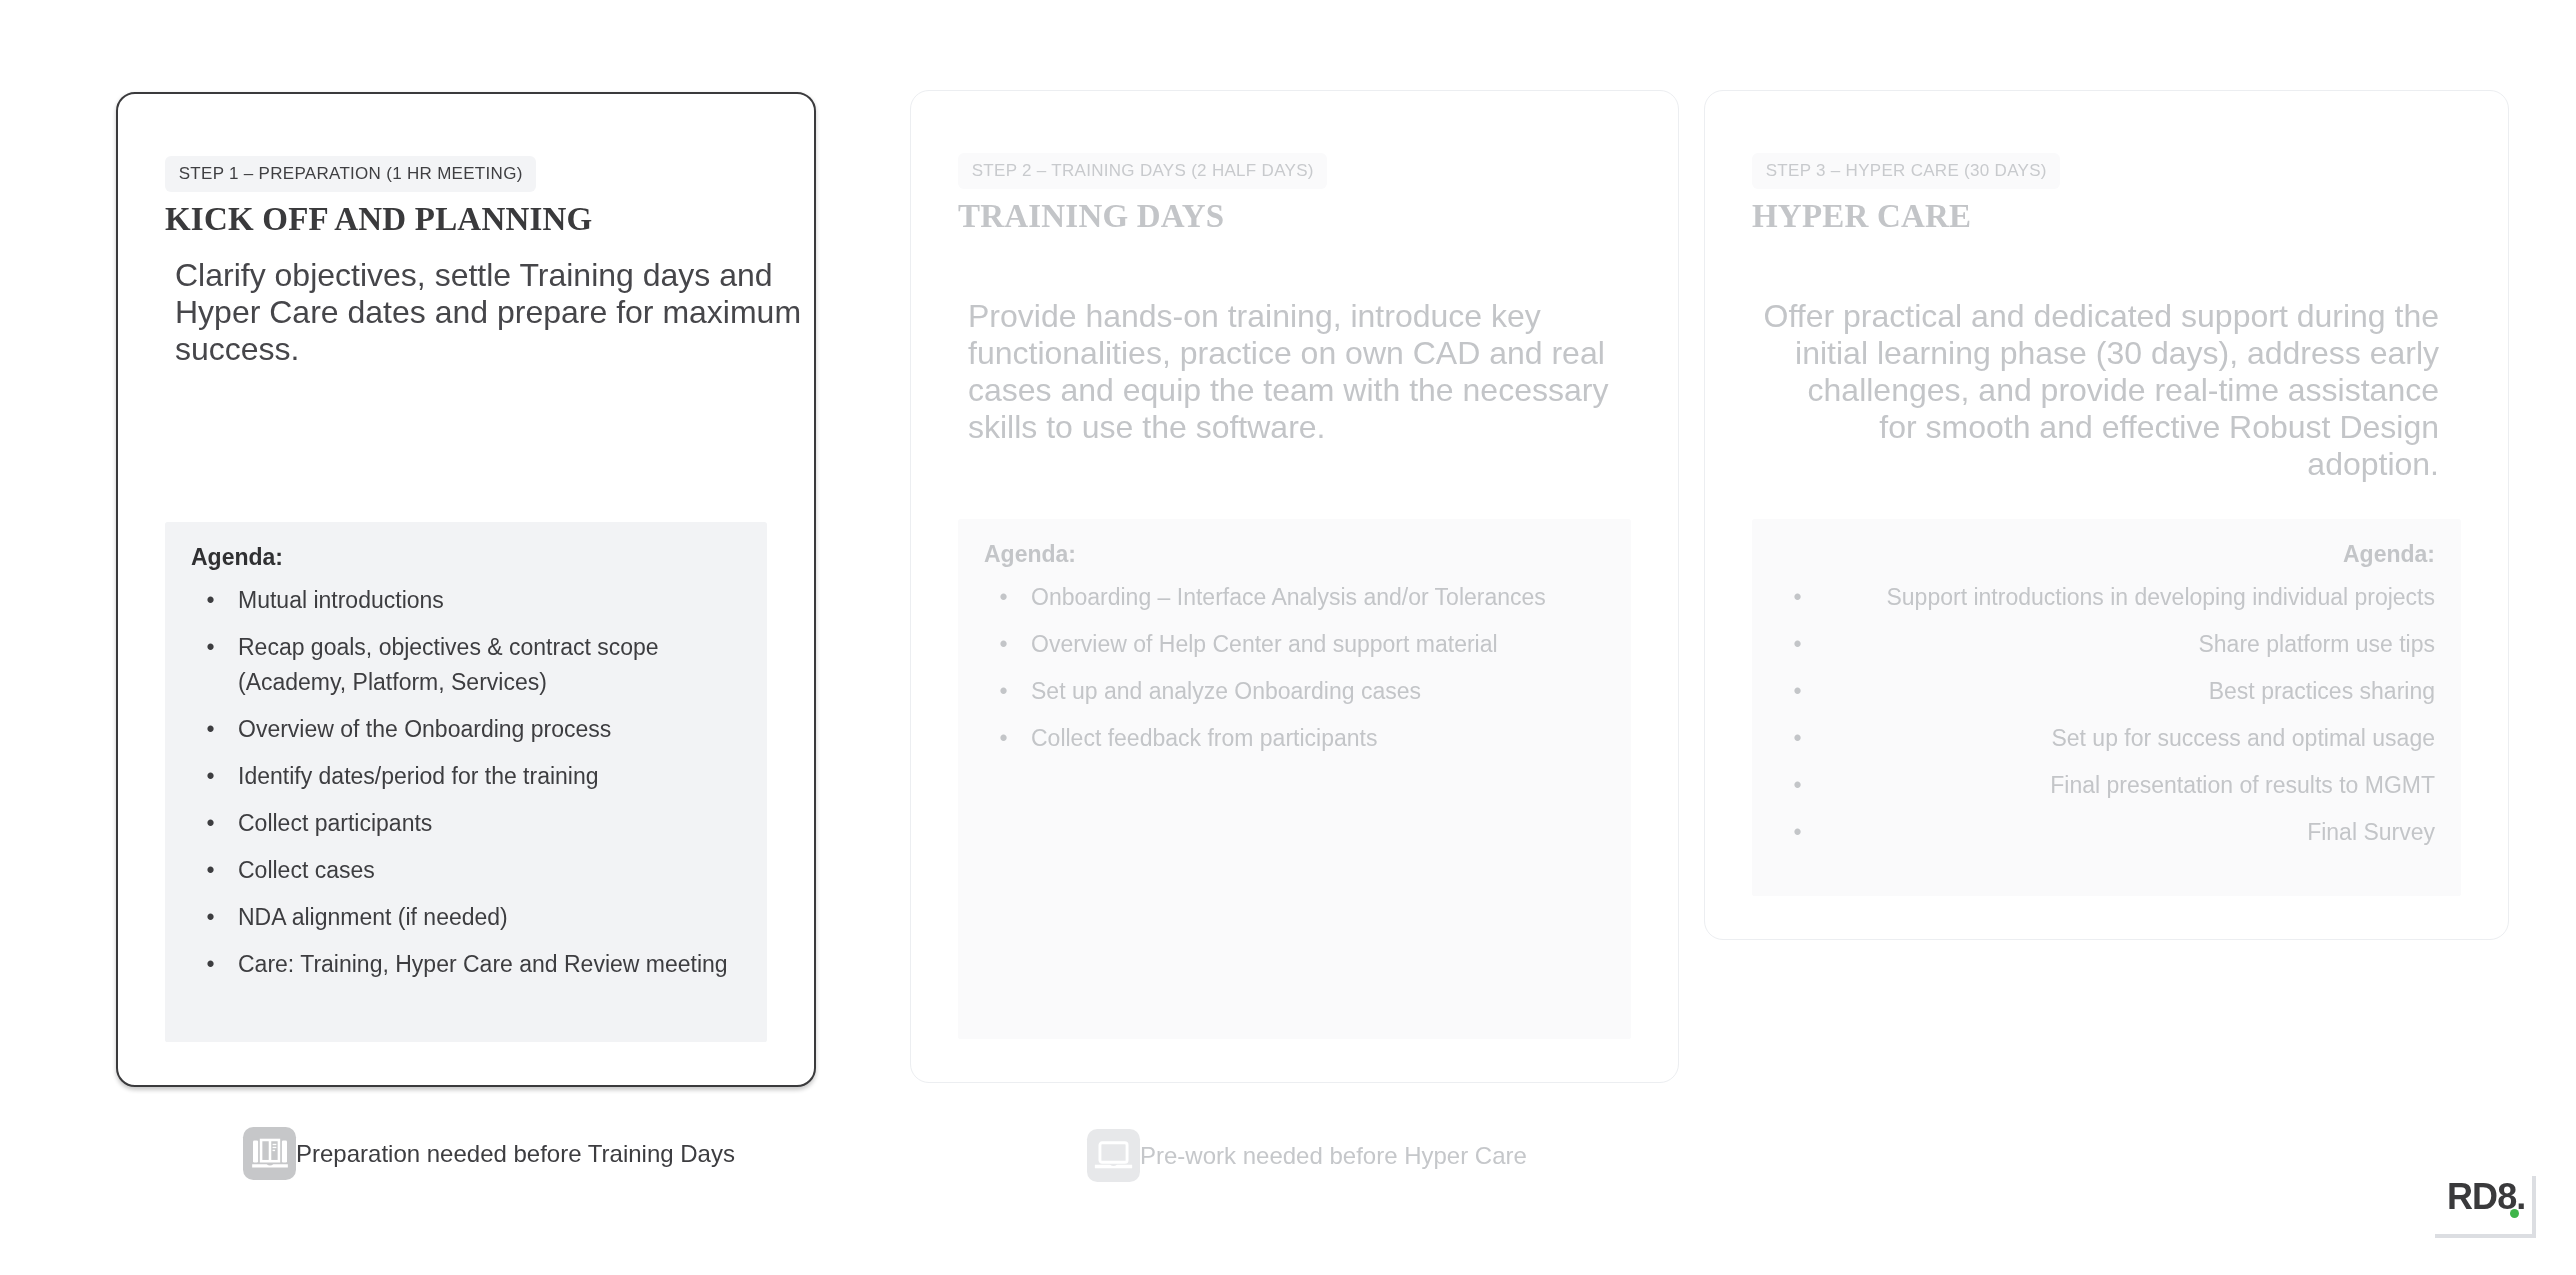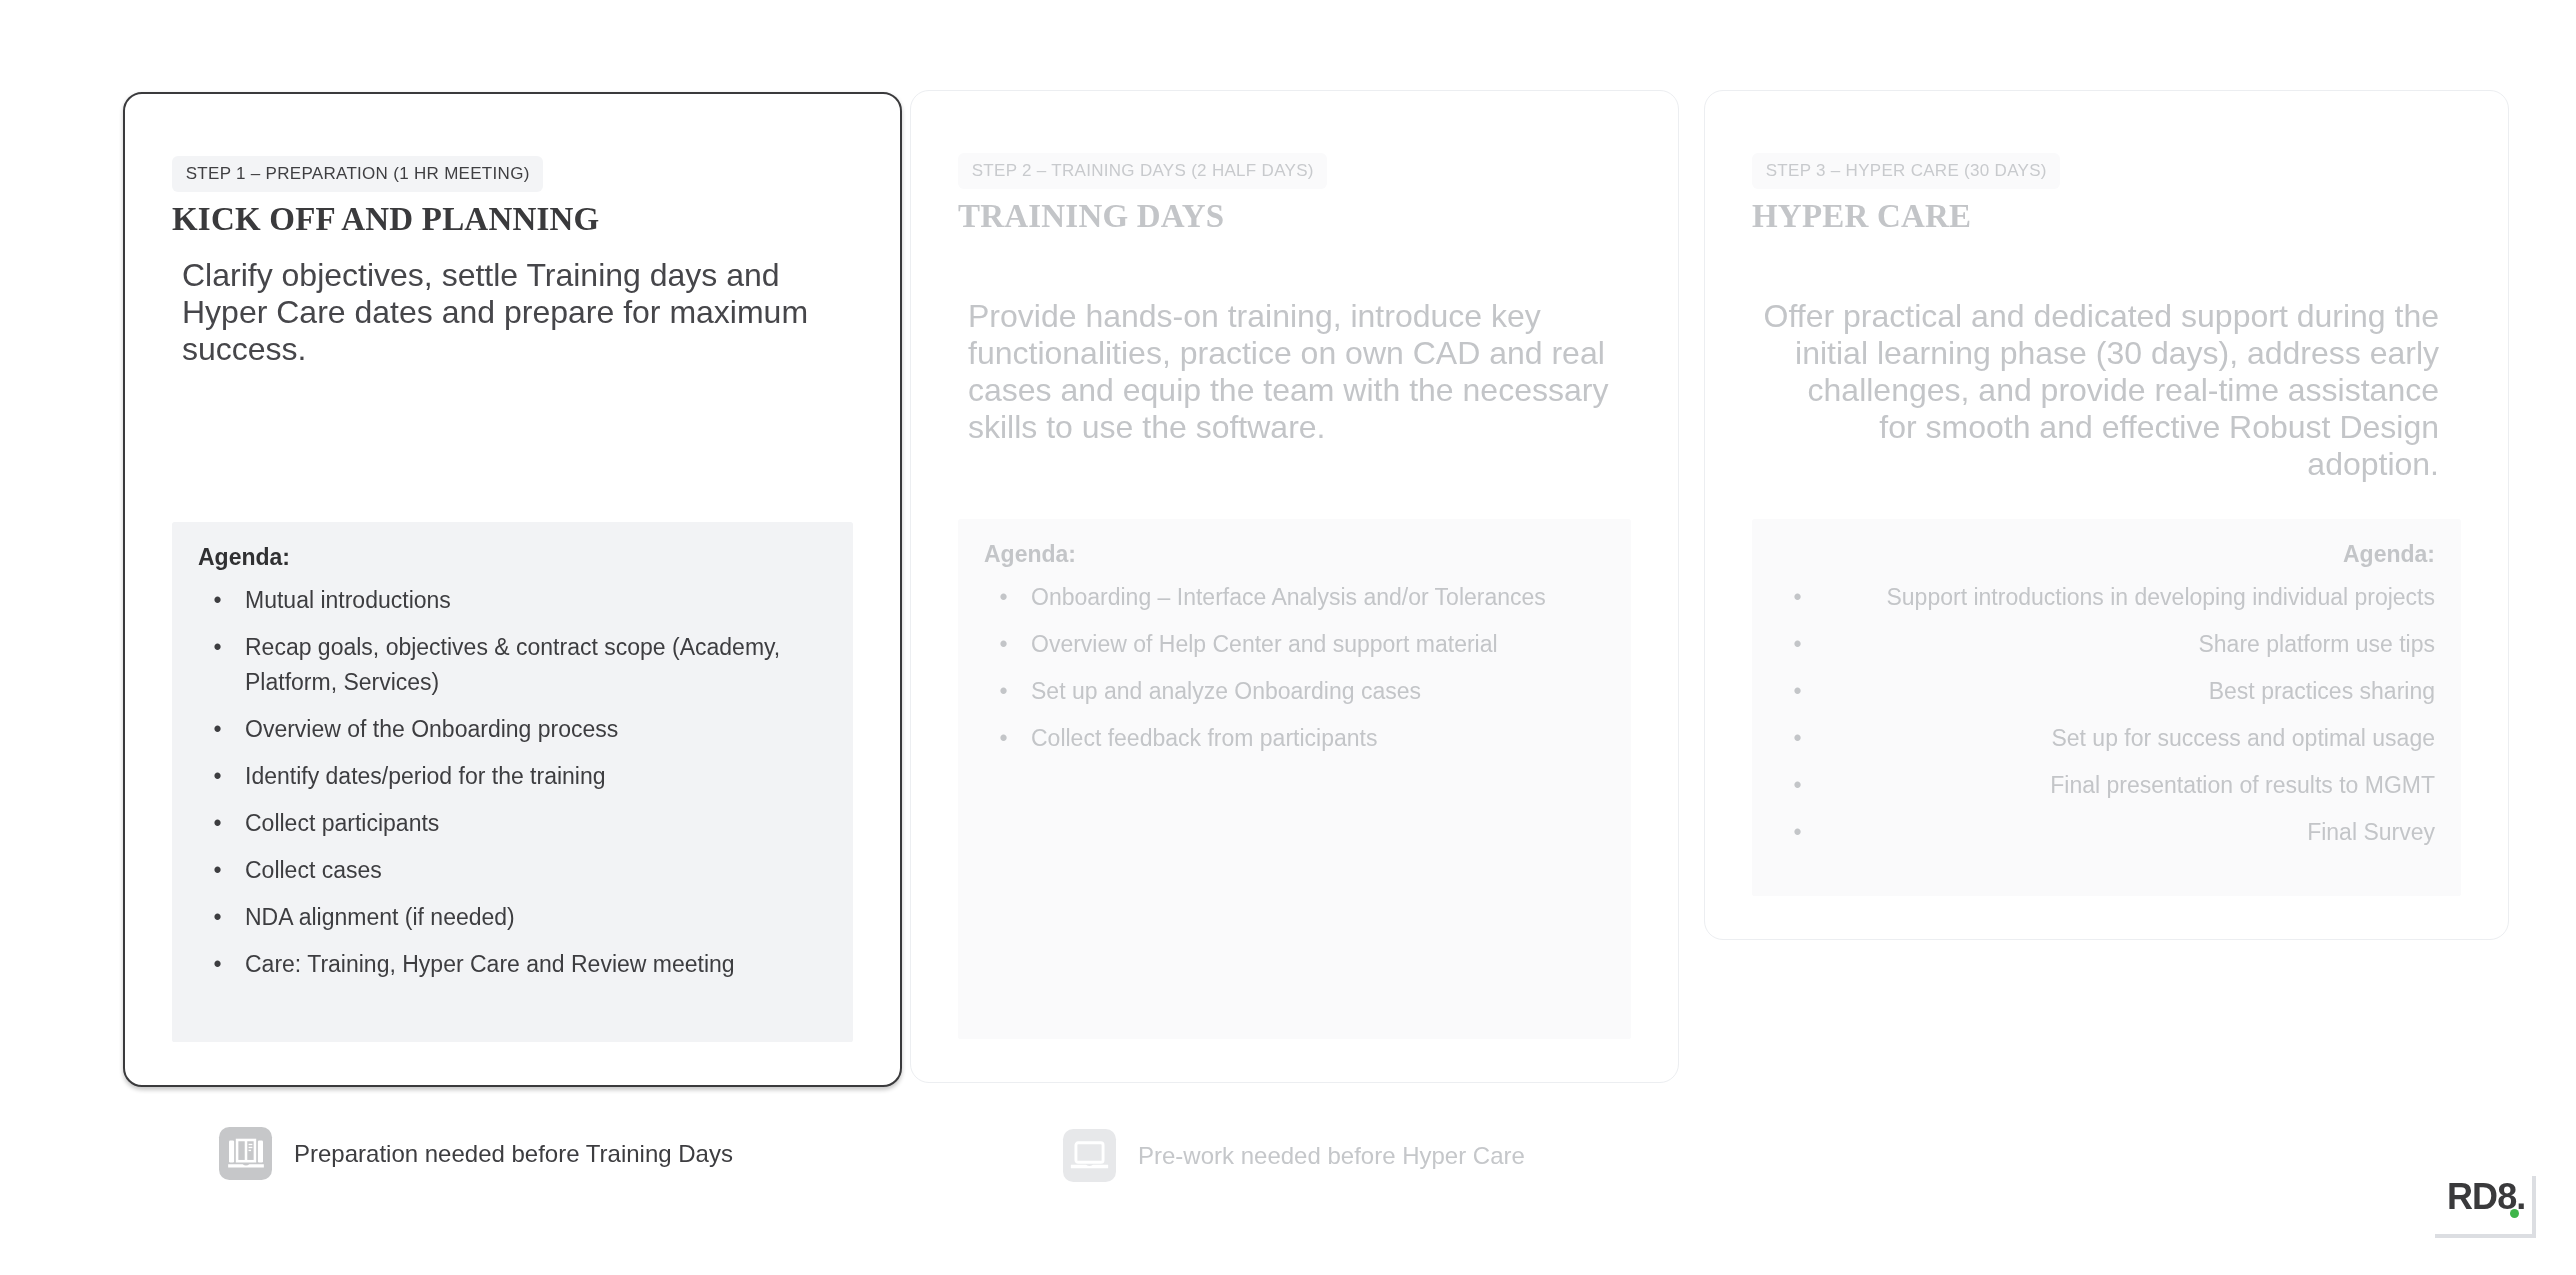--- a/index.html
+++ b/index.html
@@ -24,22 +24,22 @@
   
   .card {
     position: absolute;
     top: 92px;
     height: 995px;
     border-radius: 19px;
     background: #ffffff;
     box-sizing: border-box;
   }
   .card--active {
-    left: 123px;
-    width: 779px;
+    left: 116px;
+    width: 700px;
     border: 2.6px solid #3a3a3c;
     box-shadow: 0 2.6px 4.3px rgba(0,0,0,0.22);
   }
   .card--muted-1 {
     left: 910px;
     width: 769px;
     top: 90px;
     height: 993px;
     border: 1.7px solid #eceef1;
   }
@@ -153,21 +153,22 @@
     top: 0;
     font-size: 23px;
     line-height: 35px;
   }
 
   
   .footnote {
     position: absolute;
     display: flex;
     align-items: center;
-    gap: 22px;
+    gap: 0;
+    margin-left: 24px;
   }
   .footnote--1 { left: 219px; top: 1127px; }
   .footnote--2 { left: 1063px; top: 1129px; }
 
   .footnote-icon {
     width: 53px;
     height: 53px;
     border-radius: 10.3px;
     display: flex;
     align-items: center;

